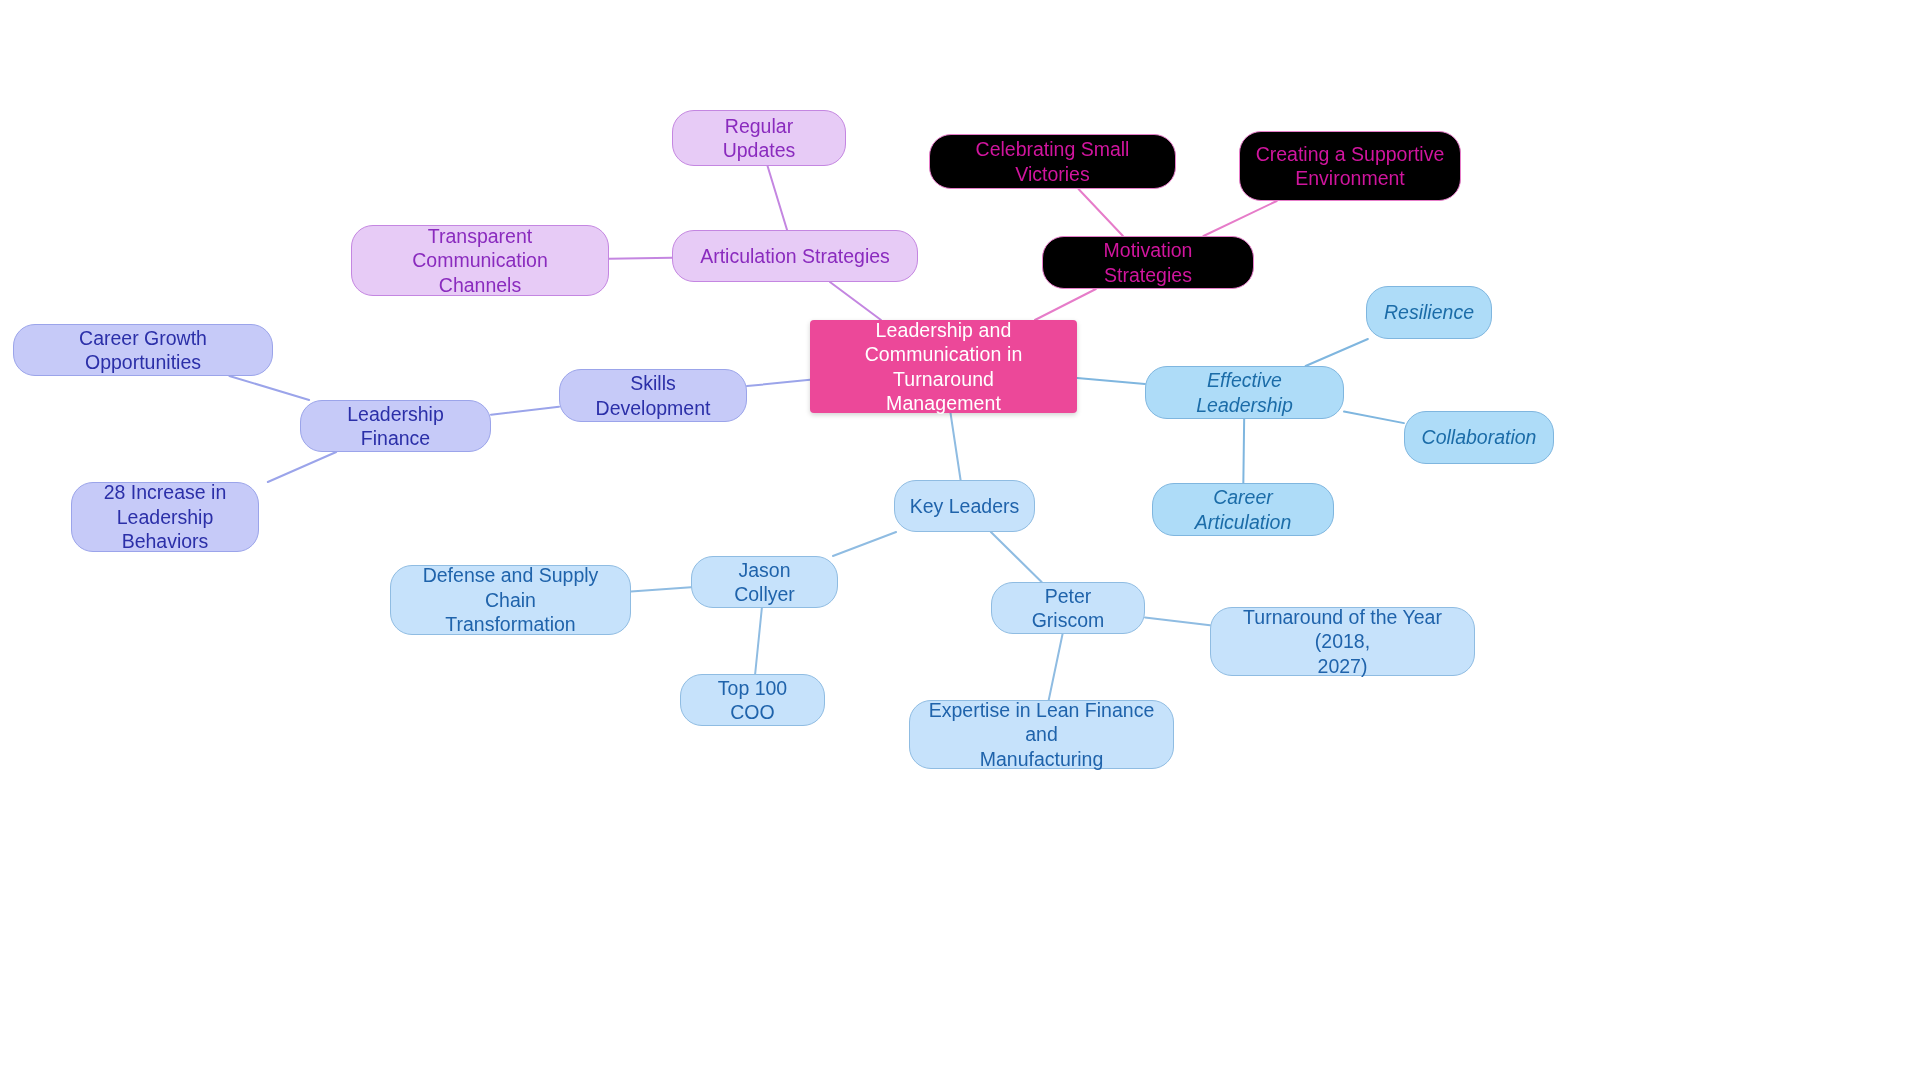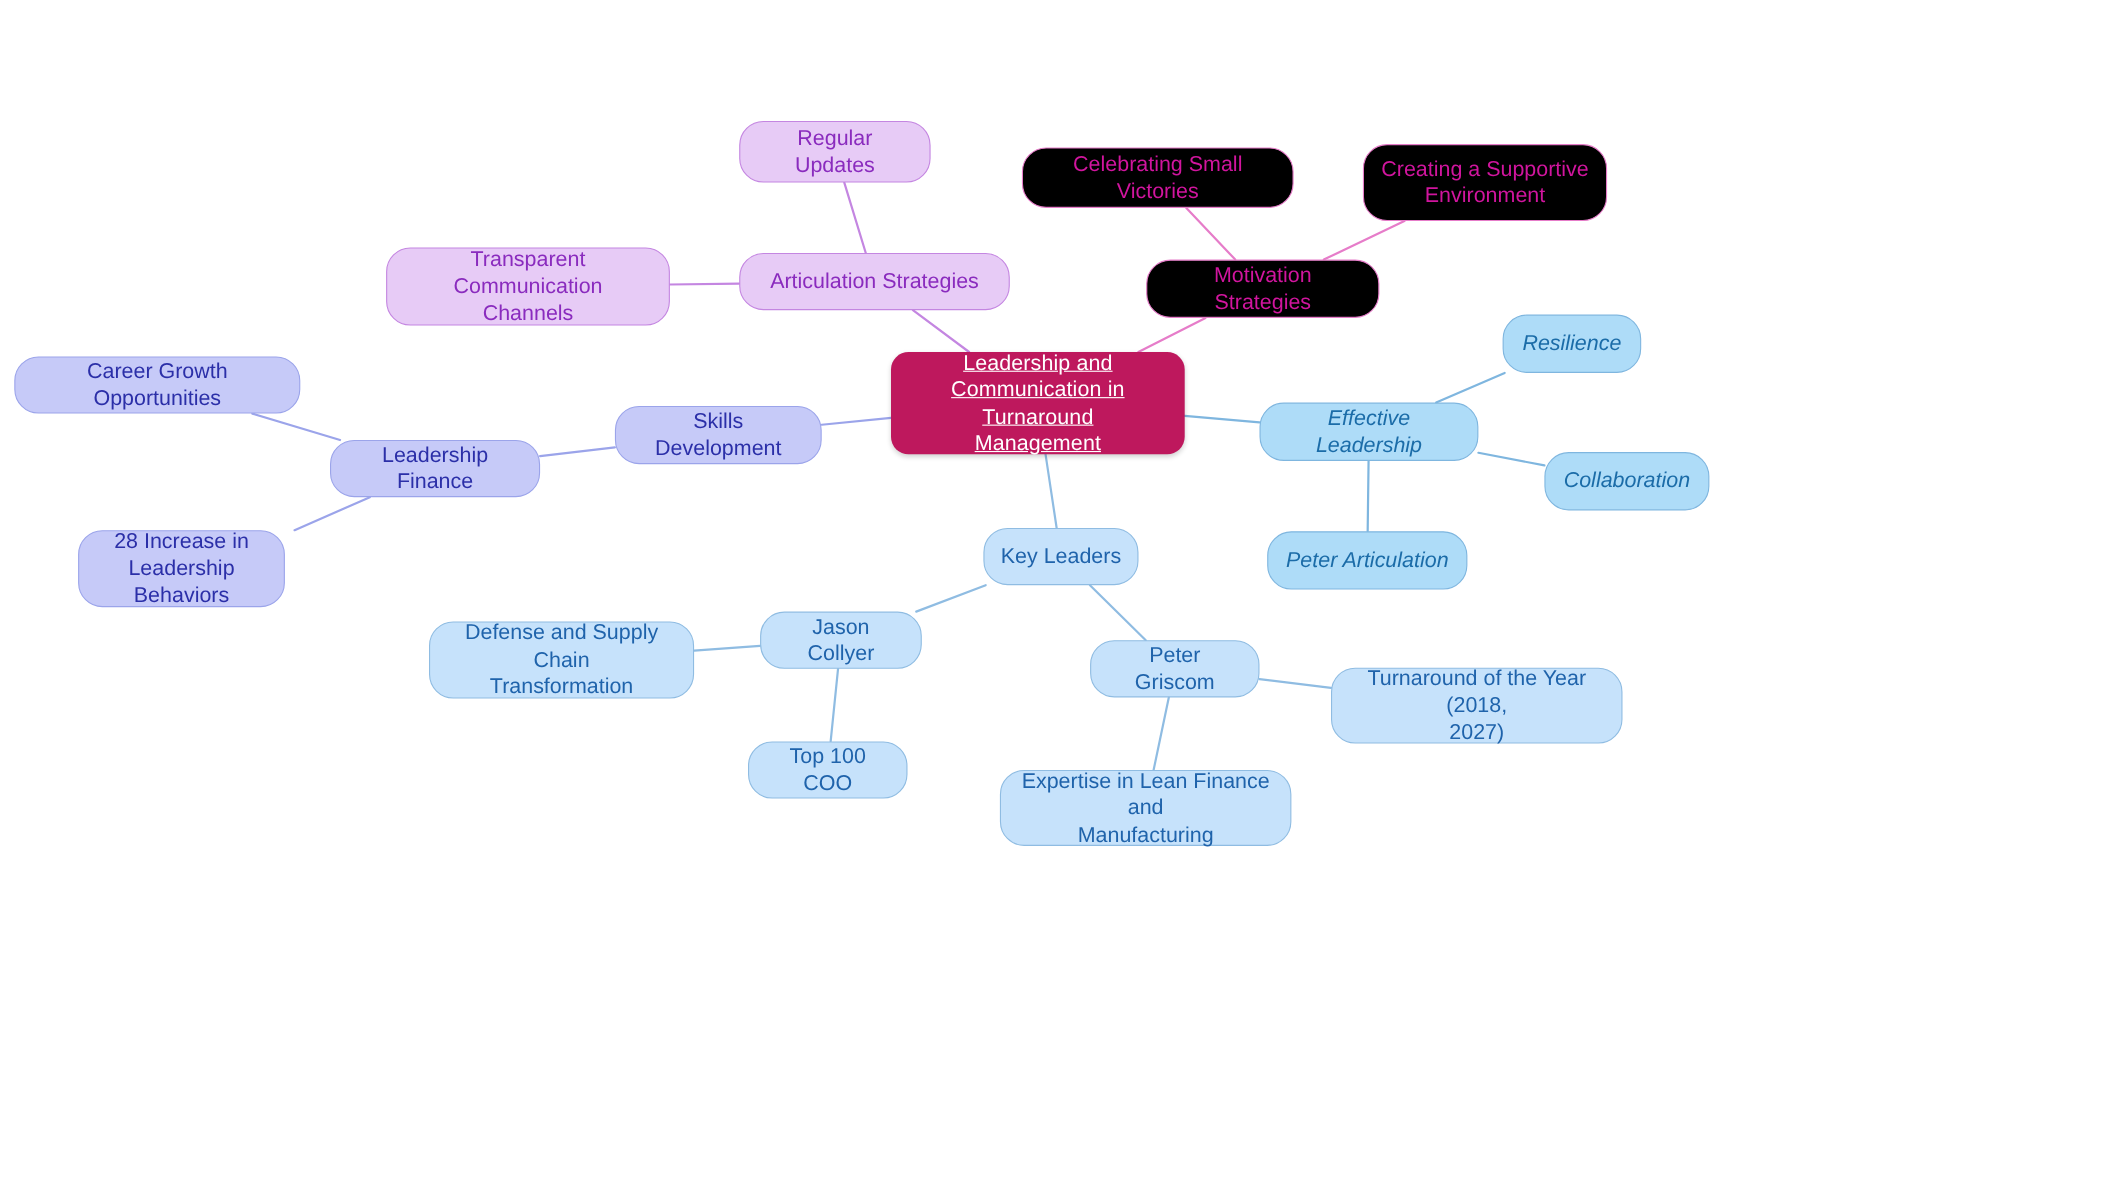--- a/index.html
+++ b/index.html
@@ -35,28 +35,27 @@
     text-align: center;
     border-radius: 22px;
     border-style: solid;
     border-width: 1.6px;
     line-height: 1.25;
     padding: 6px 14px;
     z-index: 2;
     white-space: pre-line;
   }
   .node.root {
-    border-radius: 16px;
+    border-radius: 4px;
     border-width: 0;
-    background: #be185d;
+    background: #ec4899;
     color: #ffffff;
     font-size: 19.5px;
     letter-spacing: .1px;
     box-shadow: 0 2px 5px rgba(0,0,0,.18);
-    text-decoration: underline;
   }
   .node.lavender {
     background: #c6caf8;
     border-color: #9ba4ea;
     color: #2b2fa8;
   }
   .node.purple {
     background: #e7cbf6;
     border-color: #c486e1;
     color: #8a2bbe;
@@ -113,21 +112,21 @@
       <div class="node purple" style="left: 672px; top: 110px; width: 174px; height: 56px; font-size: 19.5px;"><span>Regular Updates</span></div>
       <div class="node purple" style="left: 351px; top: 225px; width: 258px; height: 71px; font-size: 19.5px;"><span>Transparent Communication
 Channels</span></div>
       <div class="node pink" style="left: 1042px; top: 236px; width: 212px; height: 53px; font-size: 19.5px;"><span>Motivation Strategies</span></div>
       <div class="node pink" style="left: 929px; top: 134px; width: 247px; height: 55px; font-size: 19.5px;"><span>Celebrating Small Victories</span></div>
       <div class="node pink" style="left: 1239px; top: 131px; width: 222px; height: 70px; font-size: 19.5px;"><span>Creating a Supportive
 Environment</span></div>
       <div class="node blue-mid" style="left: 1145px; top: 366px; width: 199px; height: 53px; font-size: 19.5px;"><span>Effective Leadership</span></div>
       <div class="node blue-mid" style="left: 1366px; top: 286px; width: 126px; height: 53px; font-size: 19.5px;"><span>Resilience</span></div>
       <div class="node blue-mid" style="left: 1404px; top: 411px; width: 150px; height: 53px; font-size: 19.5px;"><span>Collaboration</span></div>
-      <div class="node blue-mid" style="left: 1152px; top: 483px; width: 182px; height: 53px; font-size: 19.5px;"><span>Peter Articulation</span></div>
+      <div class="node blue-mid" style="left: 1152px; top: 483px; width: 182px; height: 53px; font-size: 19.5px;"><span>Career Articulation</span></div>
       <div class="node blue-light" style="left: 894px; top: 480px; width: 141px; height: 52px; font-size: 19.5px;"><span>Key Leaders</span></div>
       <div class="node blue-light" style="left: 691px; top: 556px; width: 147px; height: 52px; font-size: 19.5px;"><span>Jason Collyer</span></div>
       <div class="node blue-light" style="left: 390px; top: 565px; width: 241px; height: 70px; font-size: 19.5px;"><span>Defense and Supply Chain
 Transformation</span></div>
       <div class="node blue-light" style="left: 680px; top: 674px; width: 145px; height: 52px; font-size: 19.5px;"><span>Top 100 COO</span></div>
       <div class="node blue-light" style="left: 991px; top: 582px; width: 154px; height: 52px; font-size: 19.5px;"><span>Peter Griscom</span></div>
       <div class="node blue-light" style="left: 1210px; top: 607px; width: 265px; height: 69px; font-size: 19.5px;"><span>Turnaround of the Year (2018,
 2027)</span></div>
       <div class="node blue-light" style="left: 909px; top: 700px; width: 265px; height: 69px; font-size: 19.5px;"><span>Expertise in Lean Finance and
 Manufacturing</span></div>

